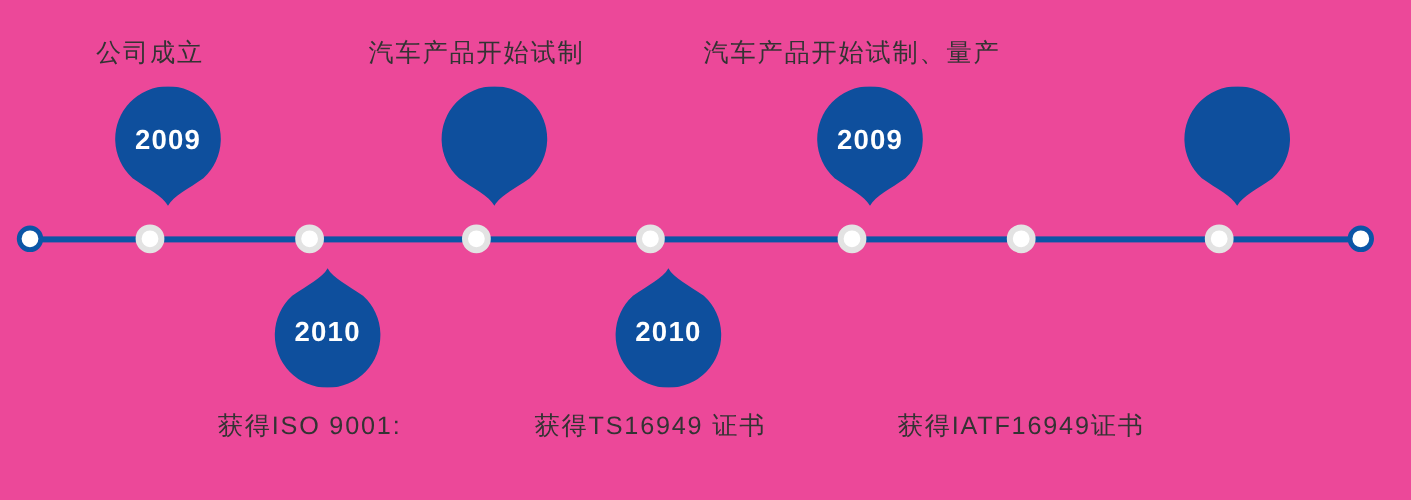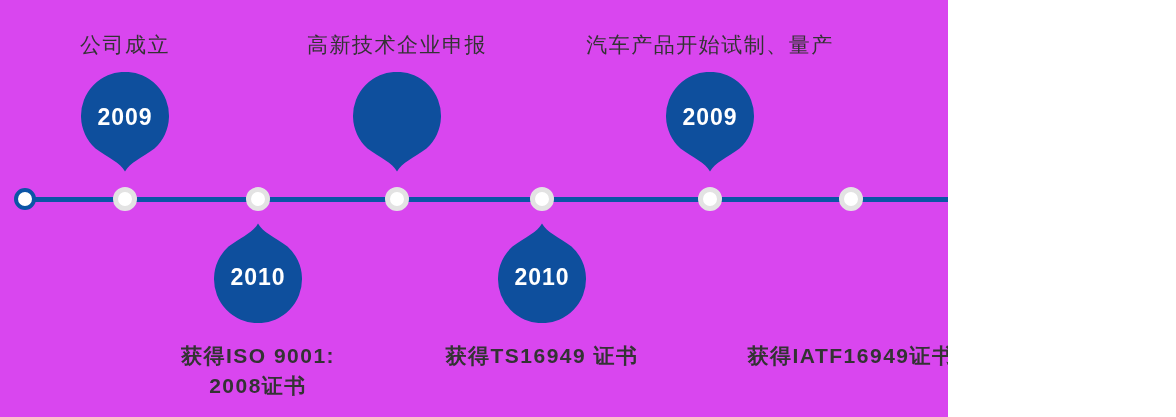--- a/index.html
+++ b/index.html
@@ -1,19 +1,19 @@
 <!DOCTYPE html>
 <html style="--balloon: #0e4f9d; --line: #0b55a6; --ring: #e3e3e3; --label: #333333; --year: #ffffff;"><head>
 <meta charset="utf-8">
 <style>
   html,body{margin:0;padding:0;background:#fff;}
   .canvas{
     position:relative;
-    width:948px;height:417px;
-    background:#d946ef;
+    width:1176px;height:417px;
+    background:#ec4899;
     font-family:"Liberation Sans","DejaVu Sans",sans-serif;
     overflow:hidden;
   }
   
   .tl-line{
     position:absolute;left:25px;top:197px;width:1109px;height:5px;
     background:var(--line,#0b55a6);z-index:1;
   }
   .endpoint{
     position:absolute;top:188px;width:14px;height:14px;
@@ -30,23 +30,23 @@
   
   .event{position:absolute;width:280px;top:0;height:417px;z-index:2;}
   .e0{left:-15px;}  .e1{left:118px;} .e2{left:257px;} .e3{left:402px;}
   .e4{left:570px;}  .e5{left:711px;} .e6{left:876px;}
   .label{
     position:absolute;width:100%;text-align:center;
     font-size:21px;letter-spacing:1.5px;line-height:30px;
     color:var(--label,#333333);white-space:nowrap;
   }
   .event.top .label{top:30px;}
-  .event.bottom .label{top:341px;font-weight:bold;}
+  .event.bottom .label{top:341px;}
   .balloon{
-    position:absolute;left:89px;width:102px;height:100px;text-decoration:underline;
+    position:absolute;left:104px;width:102px;height:100px;text-decoration:underline;
   }
   .event.top .balloon{top:72px;}
   .event.bottom .balloon{top:223px;}
   .balloon svg{position:absolute;left:0;top:0;width:102px;height:100px;display:block;}
   .event.bottom .balloon svg{transform:rotate(180deg);}
   .year{
     position:absolute;left:0;width:100%;text-align:center;
     color:var(--year,#ffffff);font-weight:bold;font-size:23px;letter-spacing:1px;
   }
   .event.top .year{top:45%;transform:translateY(-50%);}
@@ -83,27 +83,26 @@
 
   <div class="event bottom e1">
     <div class="balloon">
       <svg viewBox="0 0 100 100">
         <path fill="var(--balloon,#0e4f9d)" d="M50 99.5 C45.5 91 33 85.5 20.5 76.5 A44 44 0 1 1 79.5 76.5 C67 85.5 54.5 91 50 99.5 Z"></path>
       </svg>
       <div class="year">2010</div>
     </div>
     <div class="label">
       <div>获得ISO 9001:</div>
-      <div>2008证书</div>
     </div>
   </div>
 
   <div class="event top e2">
     <div class="label">
-      <div>高新技术企业申报</div>
+      <div>汽车产品开始试制</div>
     </div>
     <div class="balloon">
       <svg viewBox="0 0 100 100">
         <path fill="var(--balloon,#0e4f9d)" d="M50 99.5 C45.5 91 33 85.5 20.5 76.5 A44 44 0 1 1 79.5 76.5 C67 85.5 54.5 91 50 99.5 Z"></path>
       </svg>
     </div>
   </div>
 
   <div class="event bottom e3">
     <div class="balloon">

